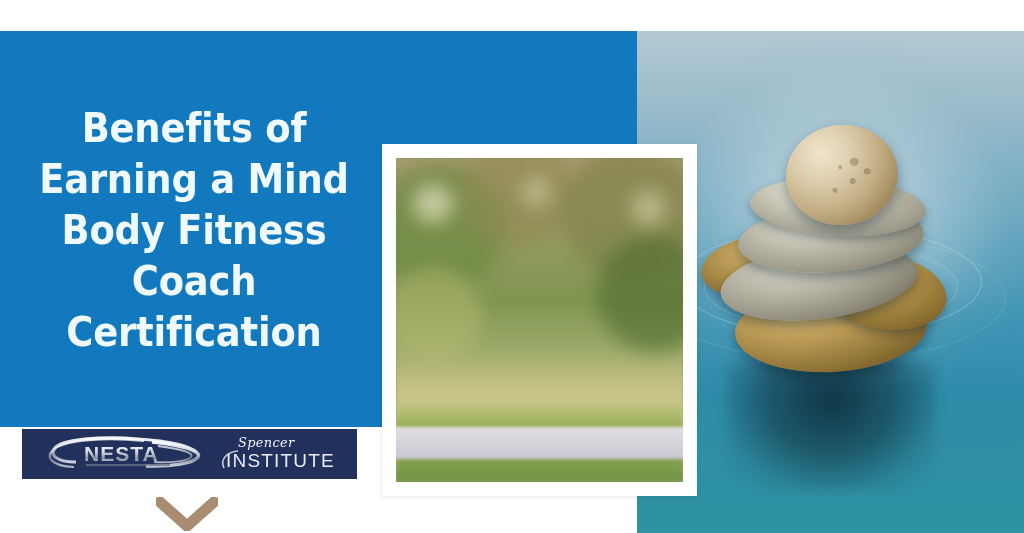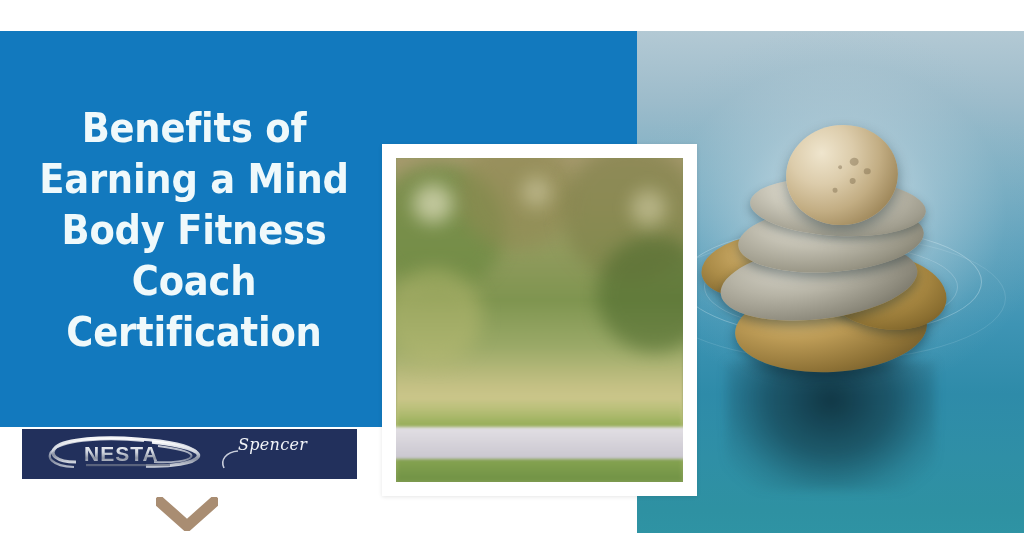--- a/index.html
+++ b/index.html
@@ -202,21 +202,21 @@
     height: 44px;
     margin-left: 6px;
     flex: none;
   }
   .logo-spencer .script {
     position: absolute;
     left: 22px;
     top: 3px;
     font-family: "DejaVu Serif", "Liberation Serif", serif;
     font-style: italic;
-    font-size: 16px;
+    font-size: 13px;
     color: #f2f4f8;
     letter-spacing: 0.3px;
   }
   .logo-spencer .caps {
     position: absolute;
     left: 10px;
     top: 18px;
     font-family: "Liberation Sans", sans-serif;
     font-size: 19px;
     font-weight: 400;
@@ -452,20 +452,21 @@
 
         <rect x="46" y="32" width="84" height="2.2" fill="#6d7488" opacity="0.75"></rect>
       </svg>
     </div>
 
     <div class="logo-spencer">
       <svg width="130" height="44" viewBox="0 0 130 44" style="position:absolute;left:0;top:0">
         <path d="M8 36 C 4 28, 10 20, 22 19" fill="none" stroke="#e6eaf2" stroke-width="1.6" opacity="0.85"></path>
       </svg>
       <span class="script">Spencer</span>
+      <span class="caps">INSTITUTE</span>
     </div>
 
   </div>
 
   <div class="chevron">
     <svg width="62" height="34" viewBox="0 0 62 34">
       <path d="M4 5 L31 29 L58 5" fill="none" stroke="#a98d72" stroke-width="11" stroke-linecap="square" stroke-linejoin="miter"></path>
     </svg>
   </div>
 

